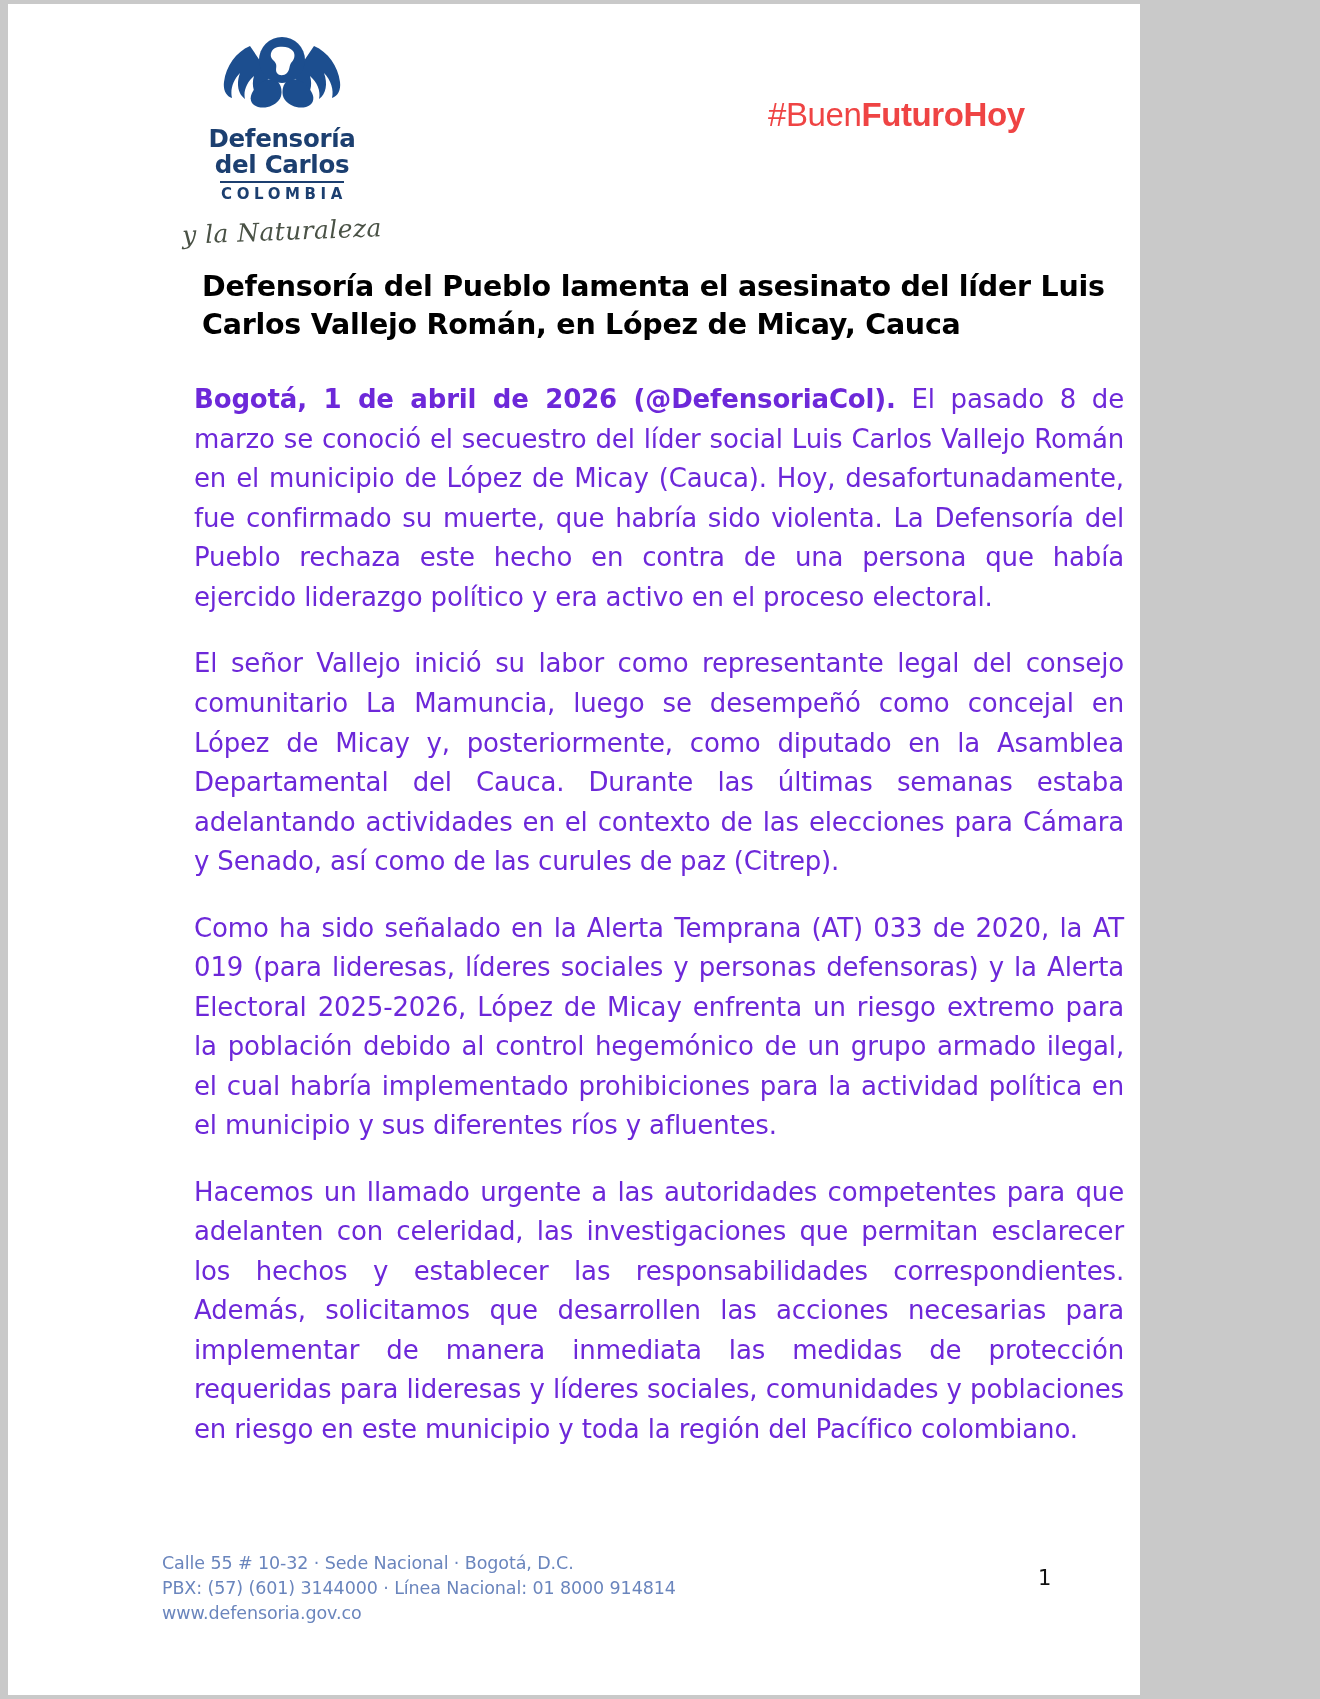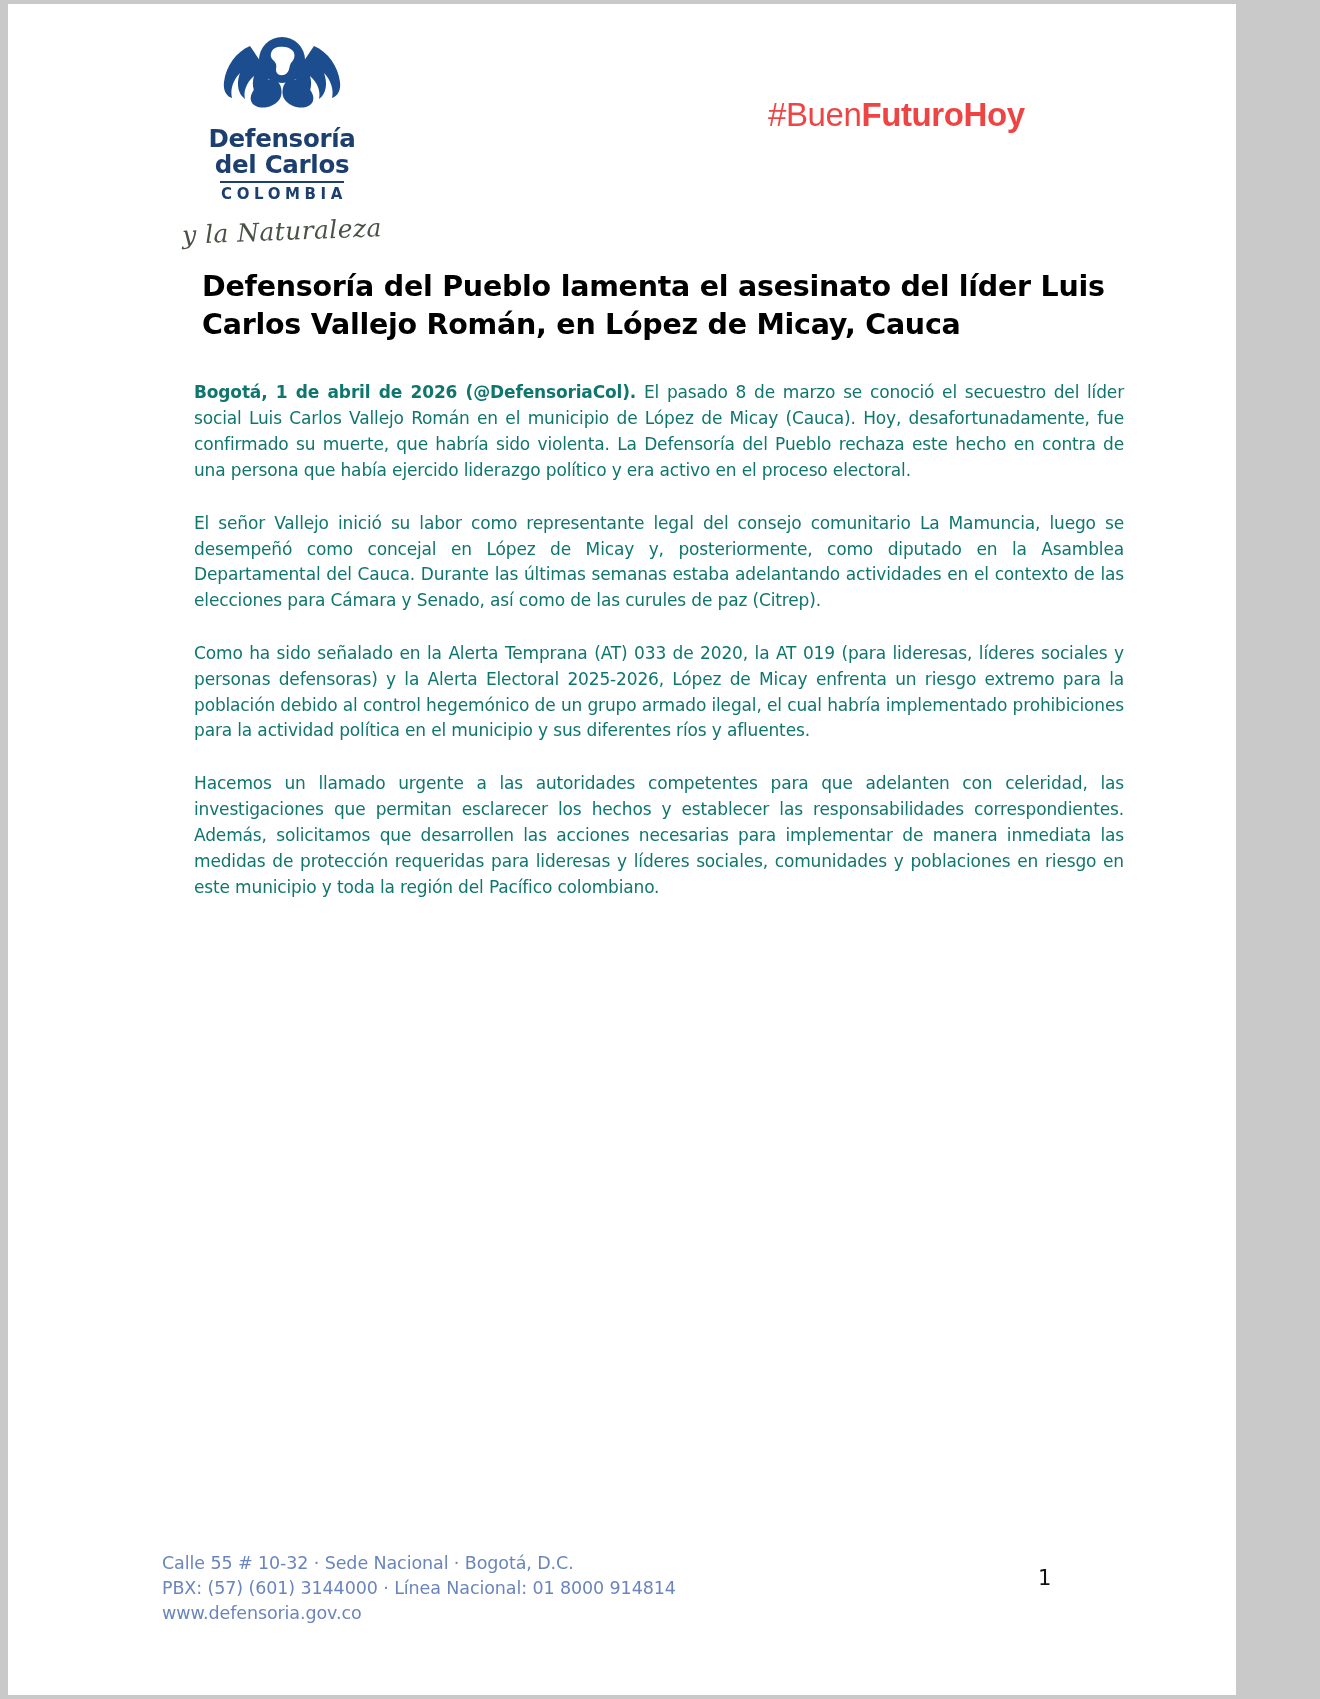--- a/index.html
+++ b/index.html
@@ -11,21 +11,21 @@
   body {
     width: 1320px;
     height: 1699px;
     font-family: "DejaVu Sans", sans-serif;
     overflow: hidden;
   }
   .page {
     position: absolute;
     left: 8px;
     top: 4px;
-    width: 1228px;
+    width: 1132px;
     height: 1691px;
     background: #ffffff;
     box-sizing: border-box;
   }
 
   
   .header {
     position: relative;
     height: 225px;
   }
@@ -100,23 +100,23 @@
     font-weight: bold;
     font-size: 28.5px;
     line-height: 1.34;
     color: #000000;
     margin: 0 0 36px 0;
     padding: 0 8px;
     letter-spacing: -0.25px;
   }
   .para {
     font-family: "DejaVu Sans", sans-serif;
-    font-size: 17px;
+    font-size: 26px;
     line-height: 1.52;
-    color: #0f766e;
+    color: #6d28d9;
     text-align: justify;
     margin: 0 0 27px 0;
     letter-spacing: -0.15px;
   }
   .para:last-child { margin-bottom: 0; }
   .dateline { font-weight: bold; }
 
   
   .footer {
     position: absolute;

